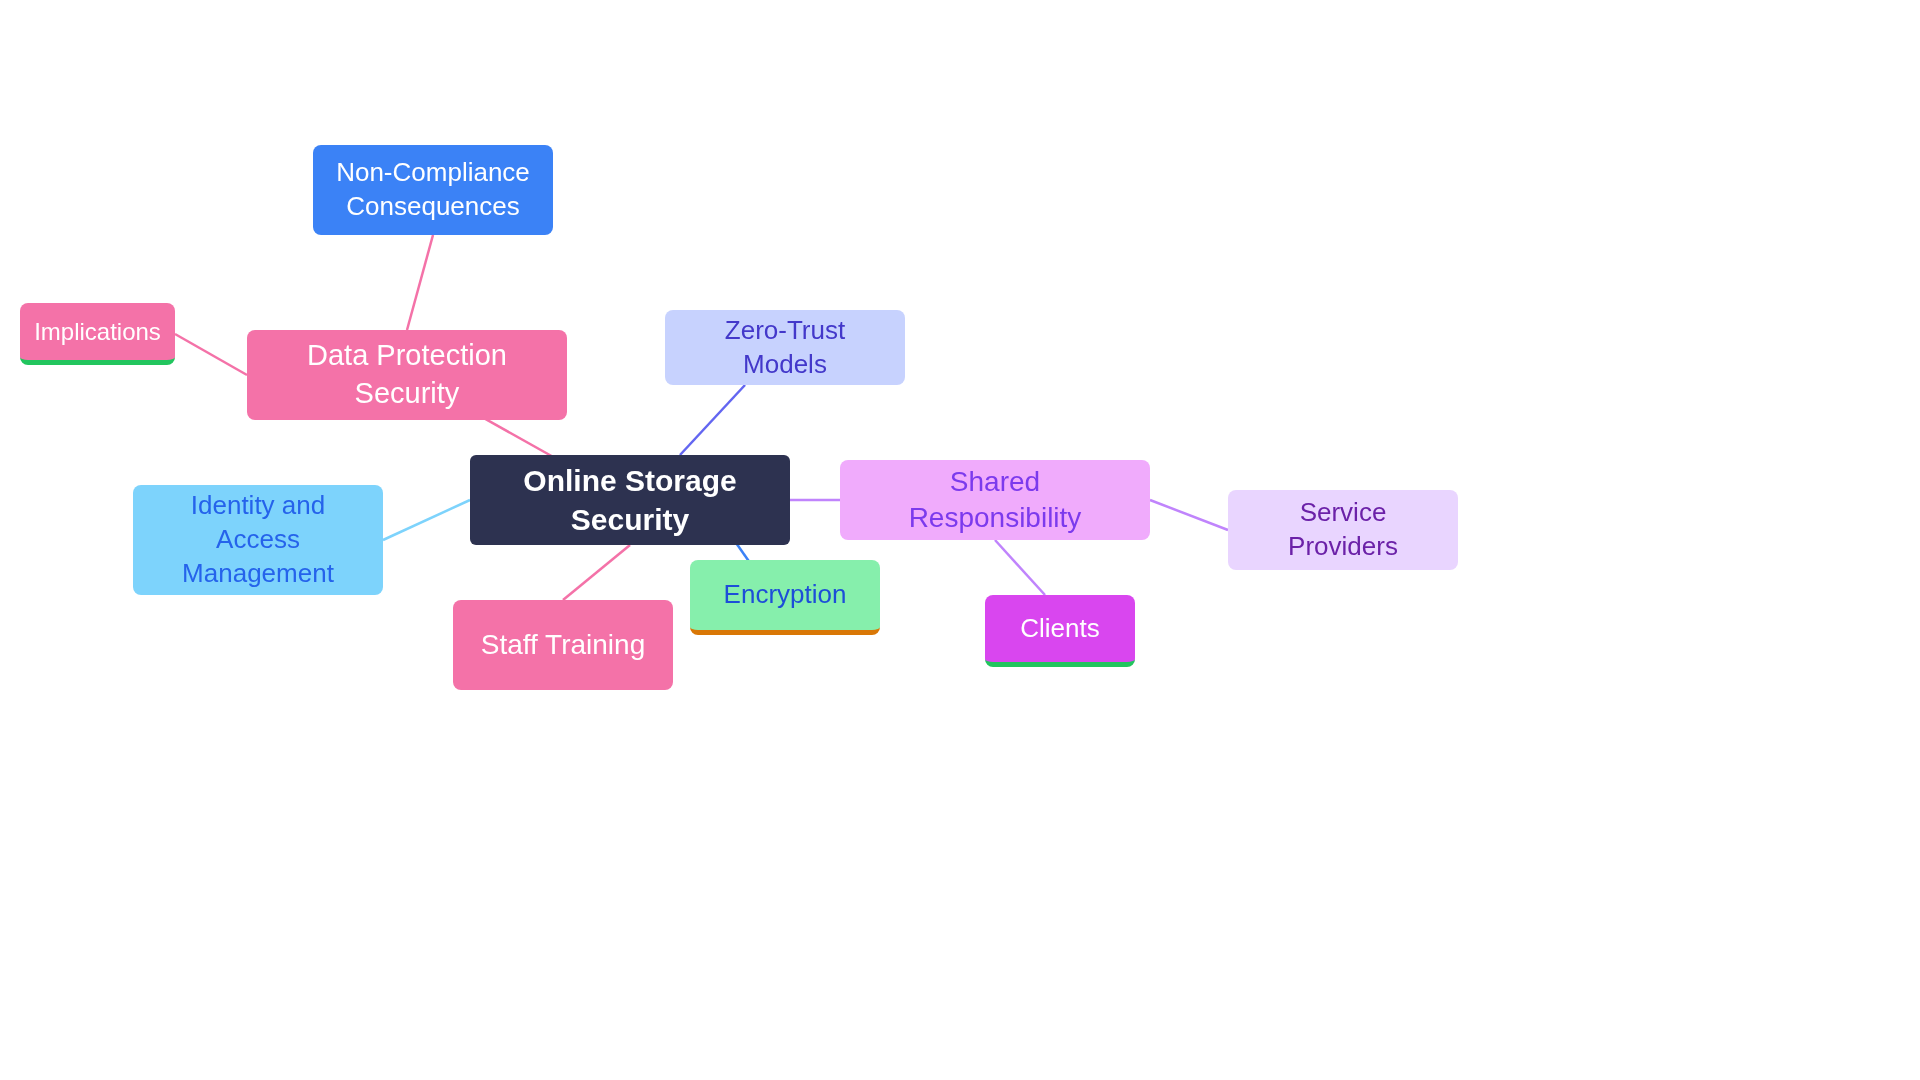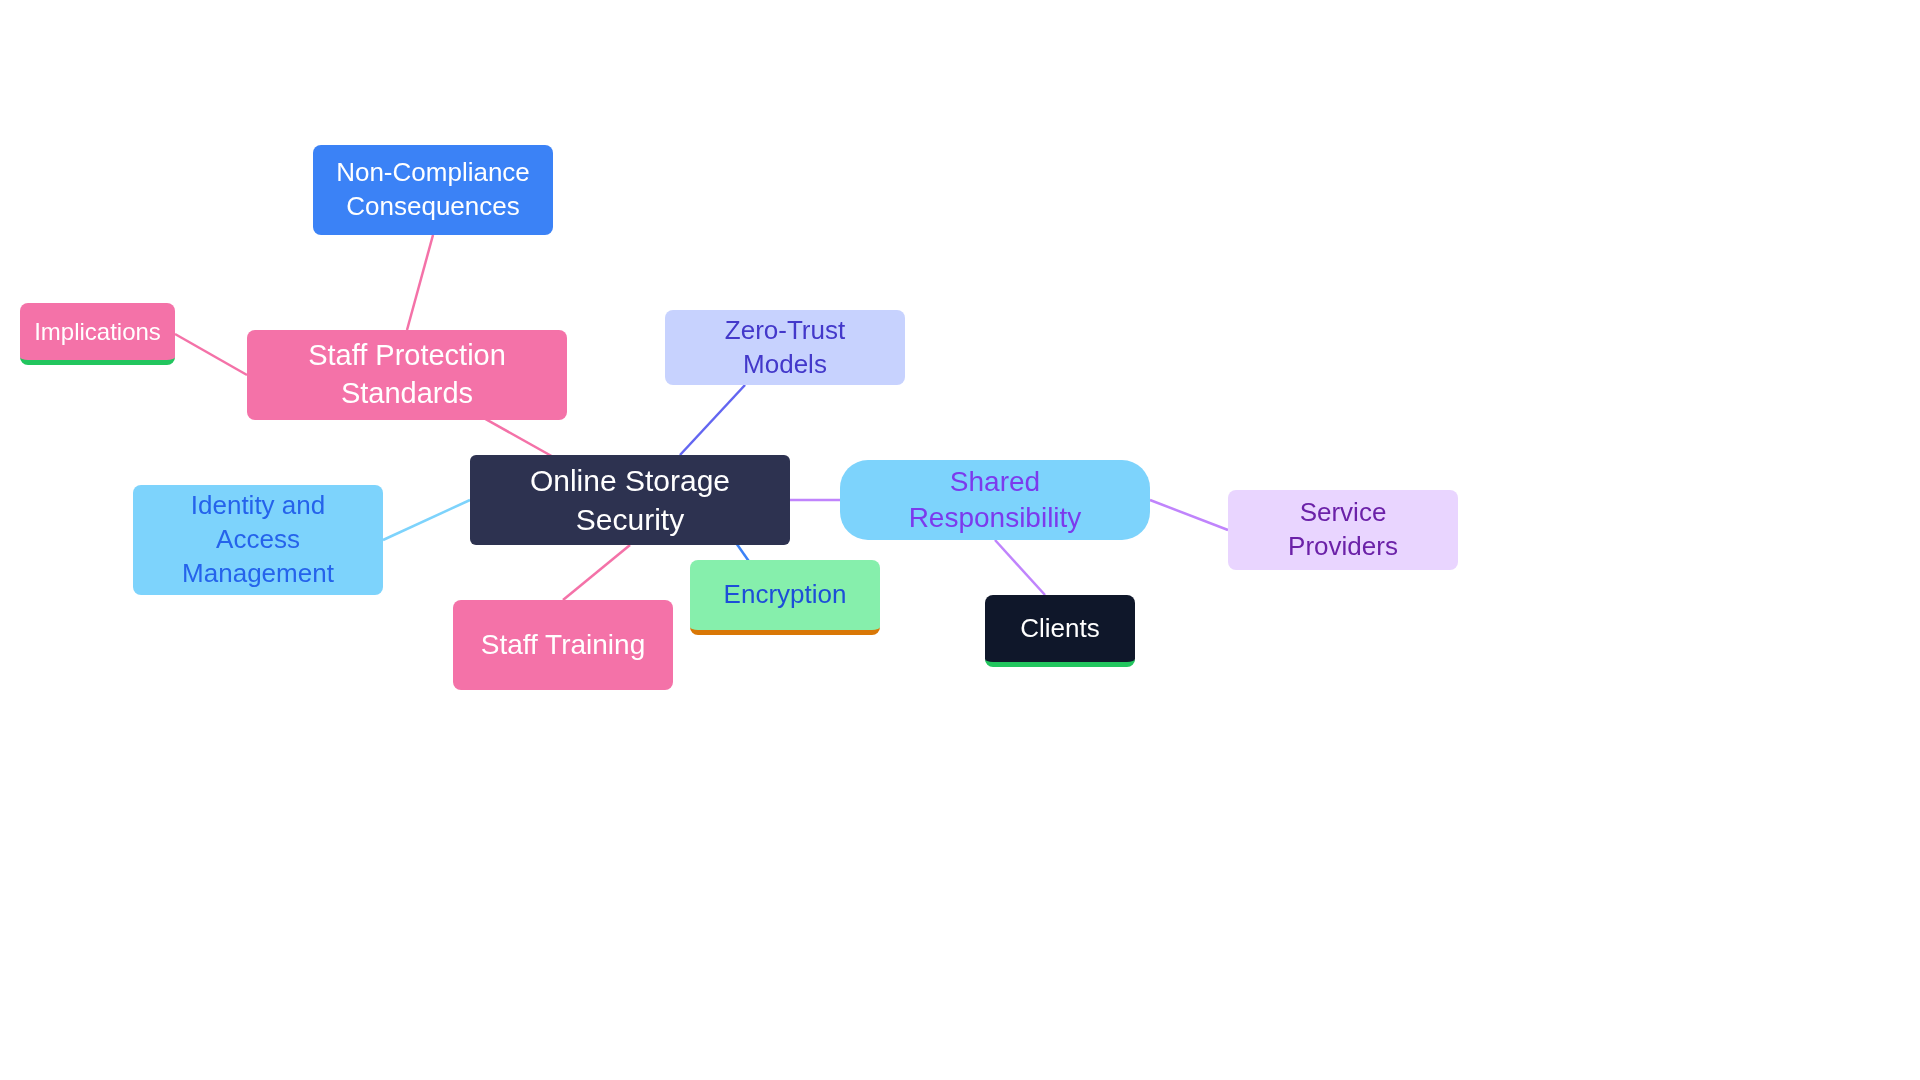--- a/index.html
+++ b/index.html
@@ -35,21 +35,21 @@
 
     
     .node-central {
       background: #2d3250;
       color: #ffffff;
       width: 320px;
       height: 90px;
       left: 470px;
       top: 455px;
       font-size: 30px;
-      font-weight: 400;
+      font-weight: 700;
       border-radius: 6px;
     }
 
     
     .node-data-protection {
       background: #f472a8;
       color: #ffffff;
       width: 320px;
       height: 90px;
       left: 247px;
@@ -117,32 +117,31 @@
       width: 190px;
       height: 75px;
       left: 690px;
       top: 560px;
       font-size: 26px;
       border-bottom: 5px solid #d97706;
     }
 
     
     .node-shared-responsibility {
-      background: #7dd3fc;
+      background: #f0abfc;
       color: #7c3aed;
       width: 310px;
       height: 80px;
       left: 840px;
       top: 460px;
       font-size: 28px;
-      border-radius: 28px;
     }
 
     .node-clients {
-      background: #0f172a;
+      background: #d946ef;
       color: #ffffff;
       width: 150px;
       height: 72px;
       left: 985px;
       top: 595px;
       font-size: 26px;
       border-bottom: 5px solid #22c55e;
     }
 
     .node-service-providers {
@@ -183,21 +182,21 @@
 
 <div class="node node-non-compliance">
   <span>Non-Compliance Consequences</span>
 </div>
 
 <div class="node node-implications">
   <span>Implications</span>
 </div>
 
 <div class="node node-data-protection">
-  <span>Staff Protection Standards</span>
+  <span>Data Protection Security</span>
 </div>
 
 <div class="node node-zero-trust">
   <span>Zero-Trust Models</span>
 </div>
 
 <div class="node node-identity">
   <span>Identity and Access Management</span>
 </div>
 

